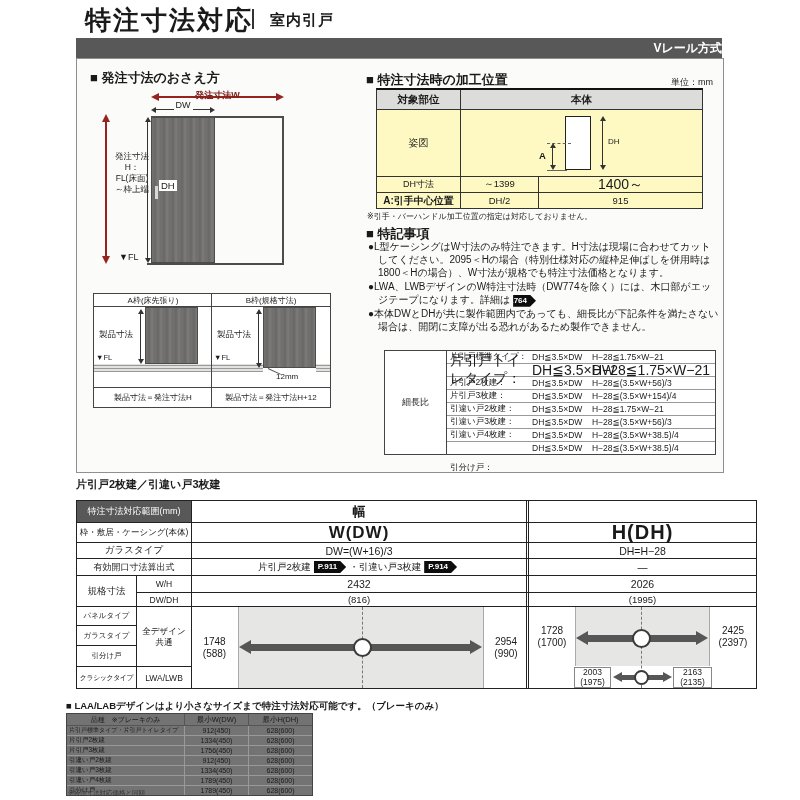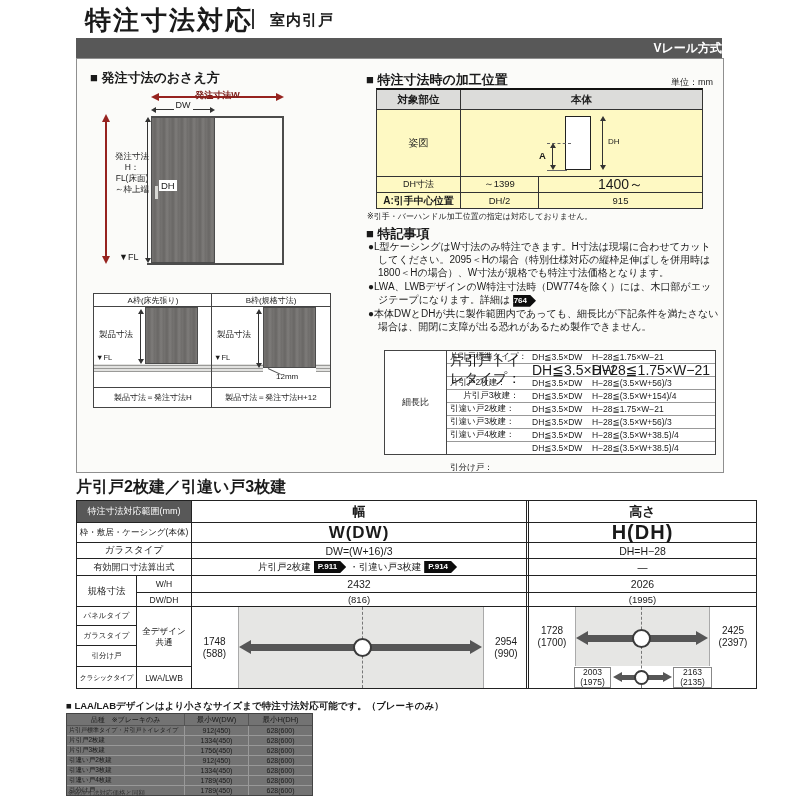--- a/index.html
+++ b/index.html
@@ -186,21 +186,21 @@
           <span style="width:82px;padding-left:3px;">片引戸トイレタイプ：</span>
           <span style="width:60px;">DH≦3.5×DW</span>
           <span style="flex:1;">H−28≦1.75×W−21</span>
         </div>
       <div style="height:12px;border-bottom:1px solid #999;display:flex;align-items:center;font-size:8.5px;">
           <span style="width:82px;padding-left:3px;">片引戸2枚建：</span>
           <span style="width:60px;">DH≦3.5×DW</span>
           <span style="flex:1;">H−28≦(3.5×W+56)/3</span>
         </div>
       <div style="height:12px;border-bottom:1px solid #999;display:flex;align-items:center;font-size:8.5px;">
-          <span style="width:82px;padding-left:3px;text-align:center;">片引戸3枚建：</span>
+          <span style="width:82px;padding-left:3px;">片引戸3枚建：</span>
           <span style="width:60px;">DH≦3.5×DW</span>
           <span style="flex:1;">H−28≦(3.5×W+154)/4</span>
         </div>
       <div style="height:12px;border-bottom:1px solid #999;display:flex;align-items:center;font-size:8.5px;">
           <span style="width:82px;padding-left:3px;">引違い戸2枚建：</span>
           <span style="width:60px;">DH≦3.5×DW</span>
           <span style="flex:1;">H−28≦1.75×W−21</span>
         </div>
       <div style="height:12px;border-bottom:1px solid #999;display:flex;align-items:center;font-size:8.5px;">
           <span style="width:82px;padding-left:3px;">引違い戸3枚建：</span>
@@ -214,40 +214,39 @@
         </div>
       <div style="height:12px;display:flex;align-items:center;font-size:8.5px;">
           <span style="width:82px;padding-left:3px;margin-top:40px;">引分け戸：</span>
           <span style="width:60px;">DH≦3.5×DW</span>
           <span style="flex:1;">H−28≦(3.5×W+38.5)/4</span>
         </div>
     </div>
   </div>
 </div>
 
-<div class="abs b" style="left:76px;top:477px;font-size:16px;">片引戸2枚建／引違い戸3枚建</div>
+<div class="abs b" style="left:76px;top:477px;font-size:11px;">片引戸2枚建／引違い戸3枚建</div>
 
 <div class="abs" style="left:76px;top:500px;width:679px;height:187px;border:1.5px solid #222;background:#fff;">
 
   <div class="cellline" style="left:114px;top:0;bottom:0;width:1px;"></div>
   <div class="abs" style="left:449px;top:0;bottom:0;width:3px;border-left:1px solid #222;border-right:1px solid #222;box-sizing:border-box;"></div>
   <div class="cellline" style="left:0;top:21px;width:100%;height:1px;"></div>
   <div class="cellline" style="left:0;top:41px;width:100%;height:1px;"></div>
   <div class="cellline" style="left:0;top:57px;width:100%;height:1px;"></div>
   <div class="cellline" style="left:0;top:74px;width:100%;height:1px;"></div>
   <div class="cellline" style="left:59px;top:91px;right:0;height:1px;"></div>
   <div class="cellline" style="left:0;top:105px;width:100%;height:1px;"></div>
   <div class="cellline" style="left:0;top:124px;width:59px;height:1px;"></div>
   <div class="cellline" style="left:0;top:144px;width:59px;height:1px;"></div>
   <div class="cellline" style="left:0;top:165px;width:114px;height:1px;"></div>
   <div class="cellline" style="left:59px;top:74px;width:1px;height:113px;"></div>
 
   <div class="abs fc" style="left:0;top:0;width:114px;height:21px;background:#585858;color:#fff;font-size:9px;">特注寸法対応範囲(mm)</div>
   <div class="abs fc b" style="left:115px;top:0;width:334px;height:21px;font-size:13px;">幅</div>
-  <div class="abs fc b" style="left:452px;top:0;width:227px;height:21px;font-size:13px;">高さ</div>
 
   <div class="abs fc" style="left:0;top:22px;width:114px;height:19px;font-size:8.5px;">枠・敷居・ケーシング(本体)</div>
   <div class="abs fc b" style="left:115px;top:22px;width:334px;height:19px;font-size:17px;letter-spacing:1px;">W(DW)</div>
   <div class="abs fc b" style="left:452px;top:22px;width:227px;height:19px;font-size:20px;letter-spacing:1px;">H(DH)</div>
 
   <div class="abs fc" style="left:0;top:42px;width:114px;height:15px;font-size:9.5px;">ガラスタイプ</div>
   <div class="abs fc" style="left:115px;top:42px;width:334px;height:15px;font-size:10.5px;">DW=(W+16)/3</div>
   <div class="abs fc" style="left:452px;top:42px;width:227px;height:15px;font-size:10.5px;">DH=H−28</div>
 
   <div class="abs fc" style="left:0;top:58px;width:114px;height:16px;font-size:9px;">有効開口寸法算出式</div>

